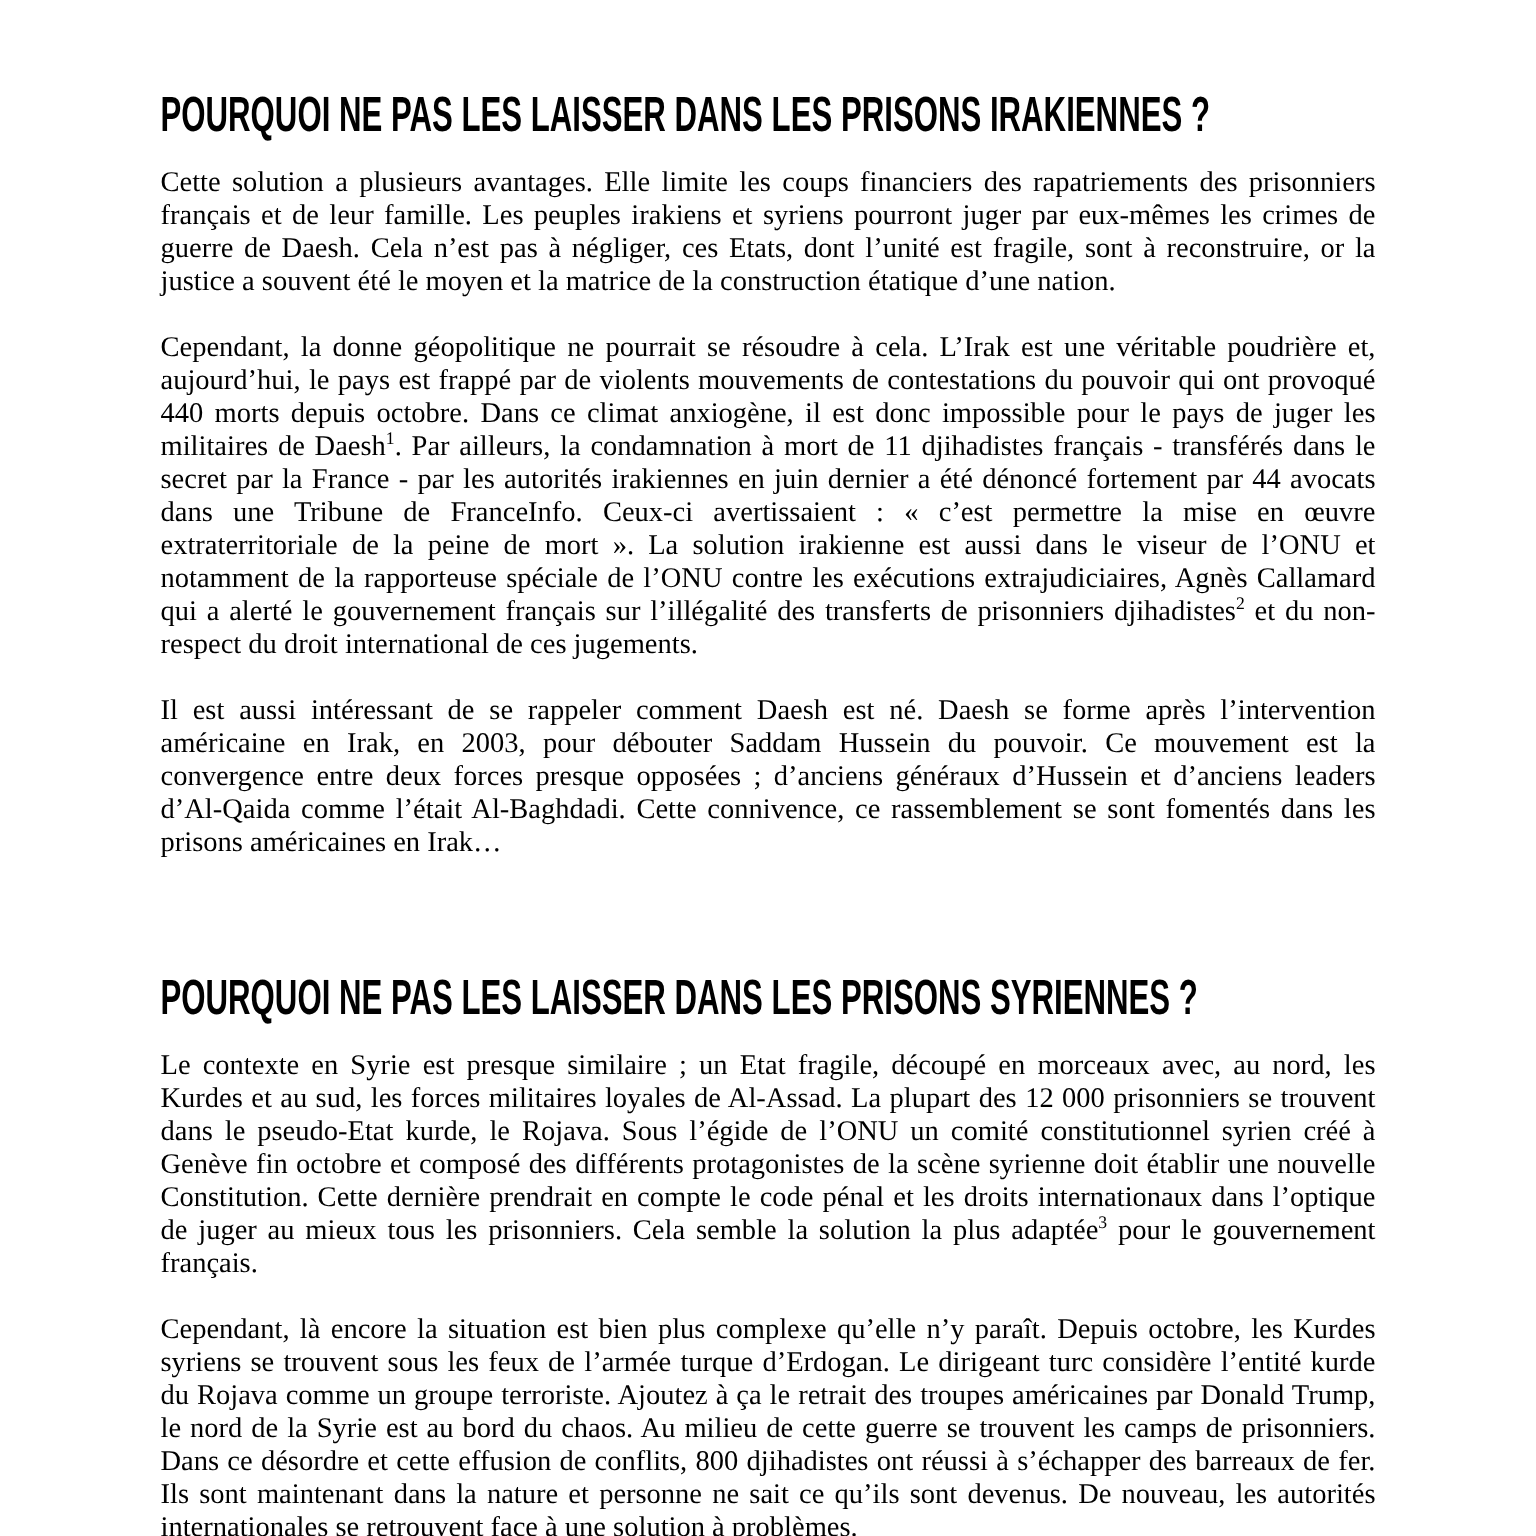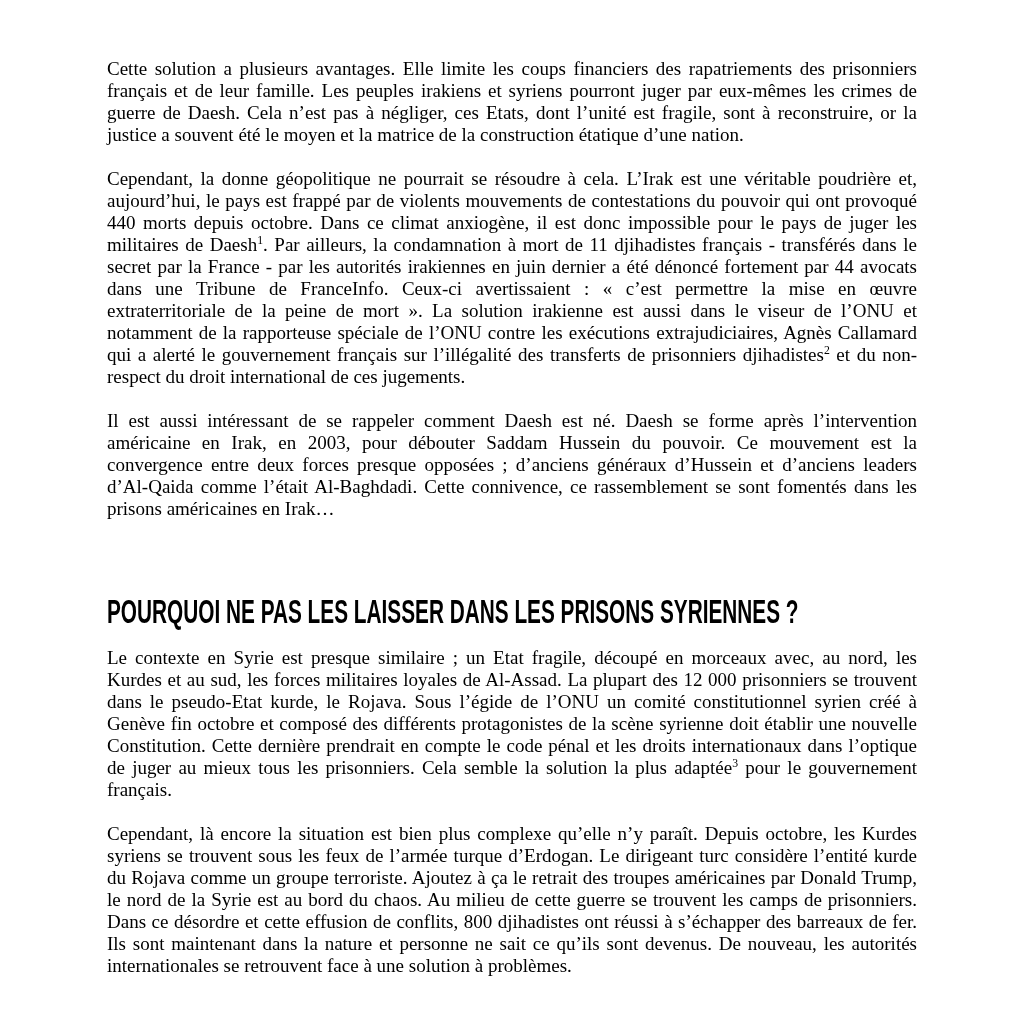--- a/index.html
+++ b/index.html
@@ -51,20 +51,21 @@
   .section-syrie {
     margin-top: 74px;
   }
 </style>
 </head>
 <body>
 
 <div class="page">
 
   <section class="section-irak">
+    <h1 class="heading"><span class="condense">POURQUOI NE PAS LES LAISSER DANS LES PRISONS IRAKIENNES ?</span></h1>
 
     <p class="body-par"><span>Cette solution a plusieurs avantages. Elle limite les coups financiers des rapatriements des prisonniers français et de leur famille. Les peuples irakiens et syriens pourront juger par eux-mêmes les crimes de guerre de Daesh. Cela n’est pas à négliger, ces Etats, dont l’unité est fragile, sont à reconstruire, or la justice a souvent été le moyen et la matrice de la construction étatique d’une nation.</span></p>
 
     <p class="body-par"><span>Cependant, la donne géopolitique ne pourrait se résoudre à cela. L’Irak est une véritable poudrière et, aujourd’hui, le pays est frappé par de violents mouvements de contestations du pouvoir qui ont provoqué 440 morts depuis octobre. Dans ce climat anxiogène, il est donc impossible pour le pays de juger les militaires de Daesh</span><sup>1</sup><span>. Par ailleurs, la condamnation à mort de 11 djihadistes français - transférés dans le secret par la France - par les autorités irakiennes en juin dernier a été dénoncé fortement par 44 avocats dans une Tribune de FranceInfo. Ceux-ci avertissaient : « c’est permettre la mise en œuvre extraterritoriale de la peine de mort ». La solution irakienne est aussi dans le viseur de l’ONU et notamment de la rapporteuse spéciale de l’ONU contre les exécutions extrajudiciaires, Agnès Callamard qui a alerté le gouvernement français sur l’illégalité des transferts de prisonniers djihadistes</span><sup>2</sup><span> et du non-respect du droit international de ces jugements.</span></p>
 
     <p class="body-par"><span>Il est aussi intéressant de se rappeler comment Daesh est né. Daesh se forme après l’intervention américaine en Irak, en 2003, pour débouter Saddam Hussein du pouvoir. Ce mouvement est la convergence entre deux forces presque opposées ; d’anciens généraux d’Hussein et d’anciens leaders d’Al-Qaida comme l’était Al-Baghdadi. Cette connivence, ce rassemblement se sont fomentés dans les prisons américaines en Irak…</span></p>
   </section>
 
   <section class="section-syrie">
     <h1 class="heading"><span class="condense">POURQUOI NE PAS LES LAISSER DANS LES PRISONS SYRIENNES ?</span></h1>

